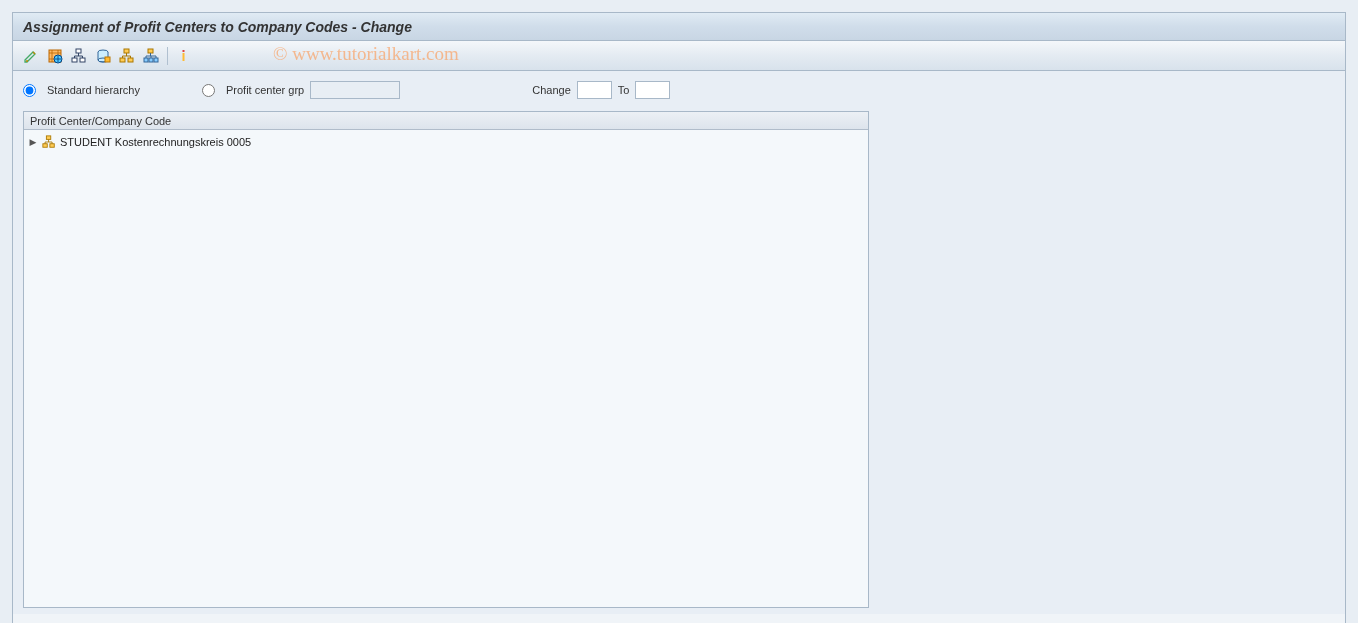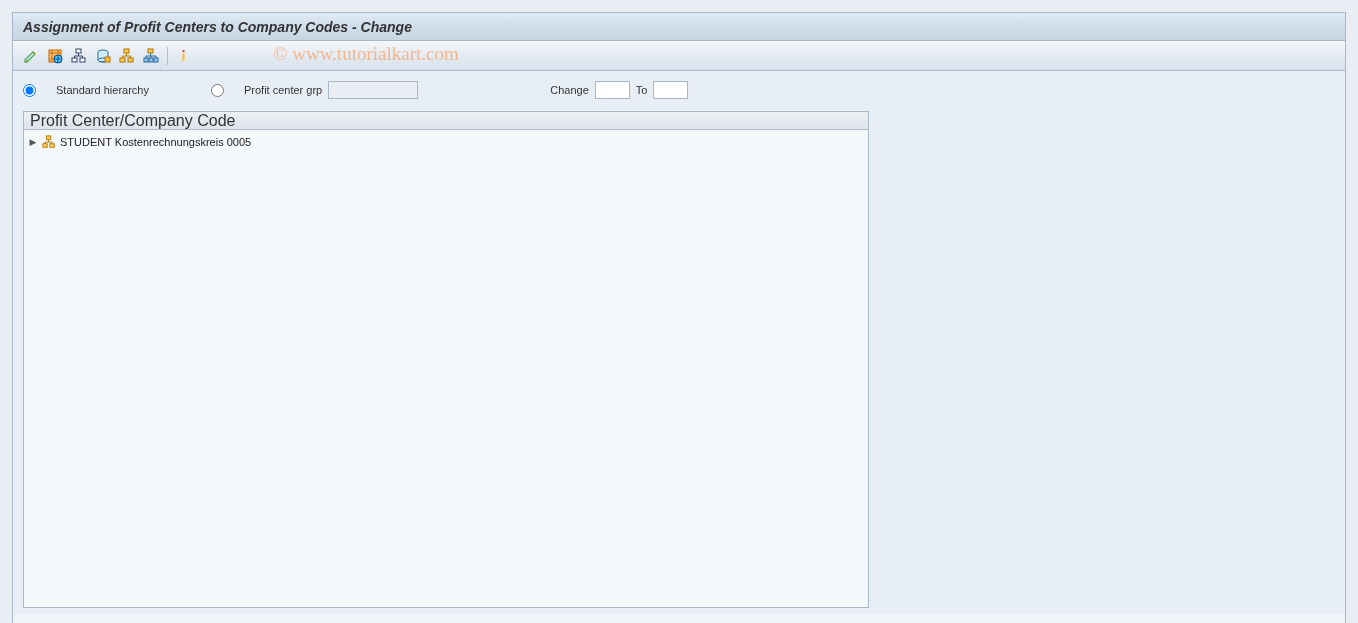--- a/index.html
+++ b/index.html
@@ -76,21 +76,21 @@
       display: flex;
       align-items: center;
       gap: 6px;
       margin-bottom: 12px;
       font-size: 11px;
       color: #333;
     }
     .selection-row .radio-group {
       display: flex;
       align-items: center;
-      gap: 20px;
+      gap: 11px;
     }
     .selection-row input[type="radio"] {
       margin: 0;
     }
     .selection-row .gap1 { width: 50px; }
     .selection-row .gap2 { width: 120px; }
     .input-field {
       height: 18px;
       border: 1px solid #a8b8c8;
       background: #e8eef4;
@@ -106,21 +106,21 @@
       height: 497px;
       overflow: hidden;
     }
     .tree-header {
       background: linear-gradient(to bottom, #ecf0f5 0%, #dde4ec 100%);
       border-bottom: 1px solid #b0bcca;
       height: 18px;
       display: flex;
       align-items: center;
       padding: 0 6px;
-      font-size: 16px;
+      font-size: 11px;
       color: #333;
     }
     .tree-body {
       padding: 3px 4px;
     }
     .tree-row {
       display: flex;
       align-items: center;
       gap: 4px;
       height: 17px;

